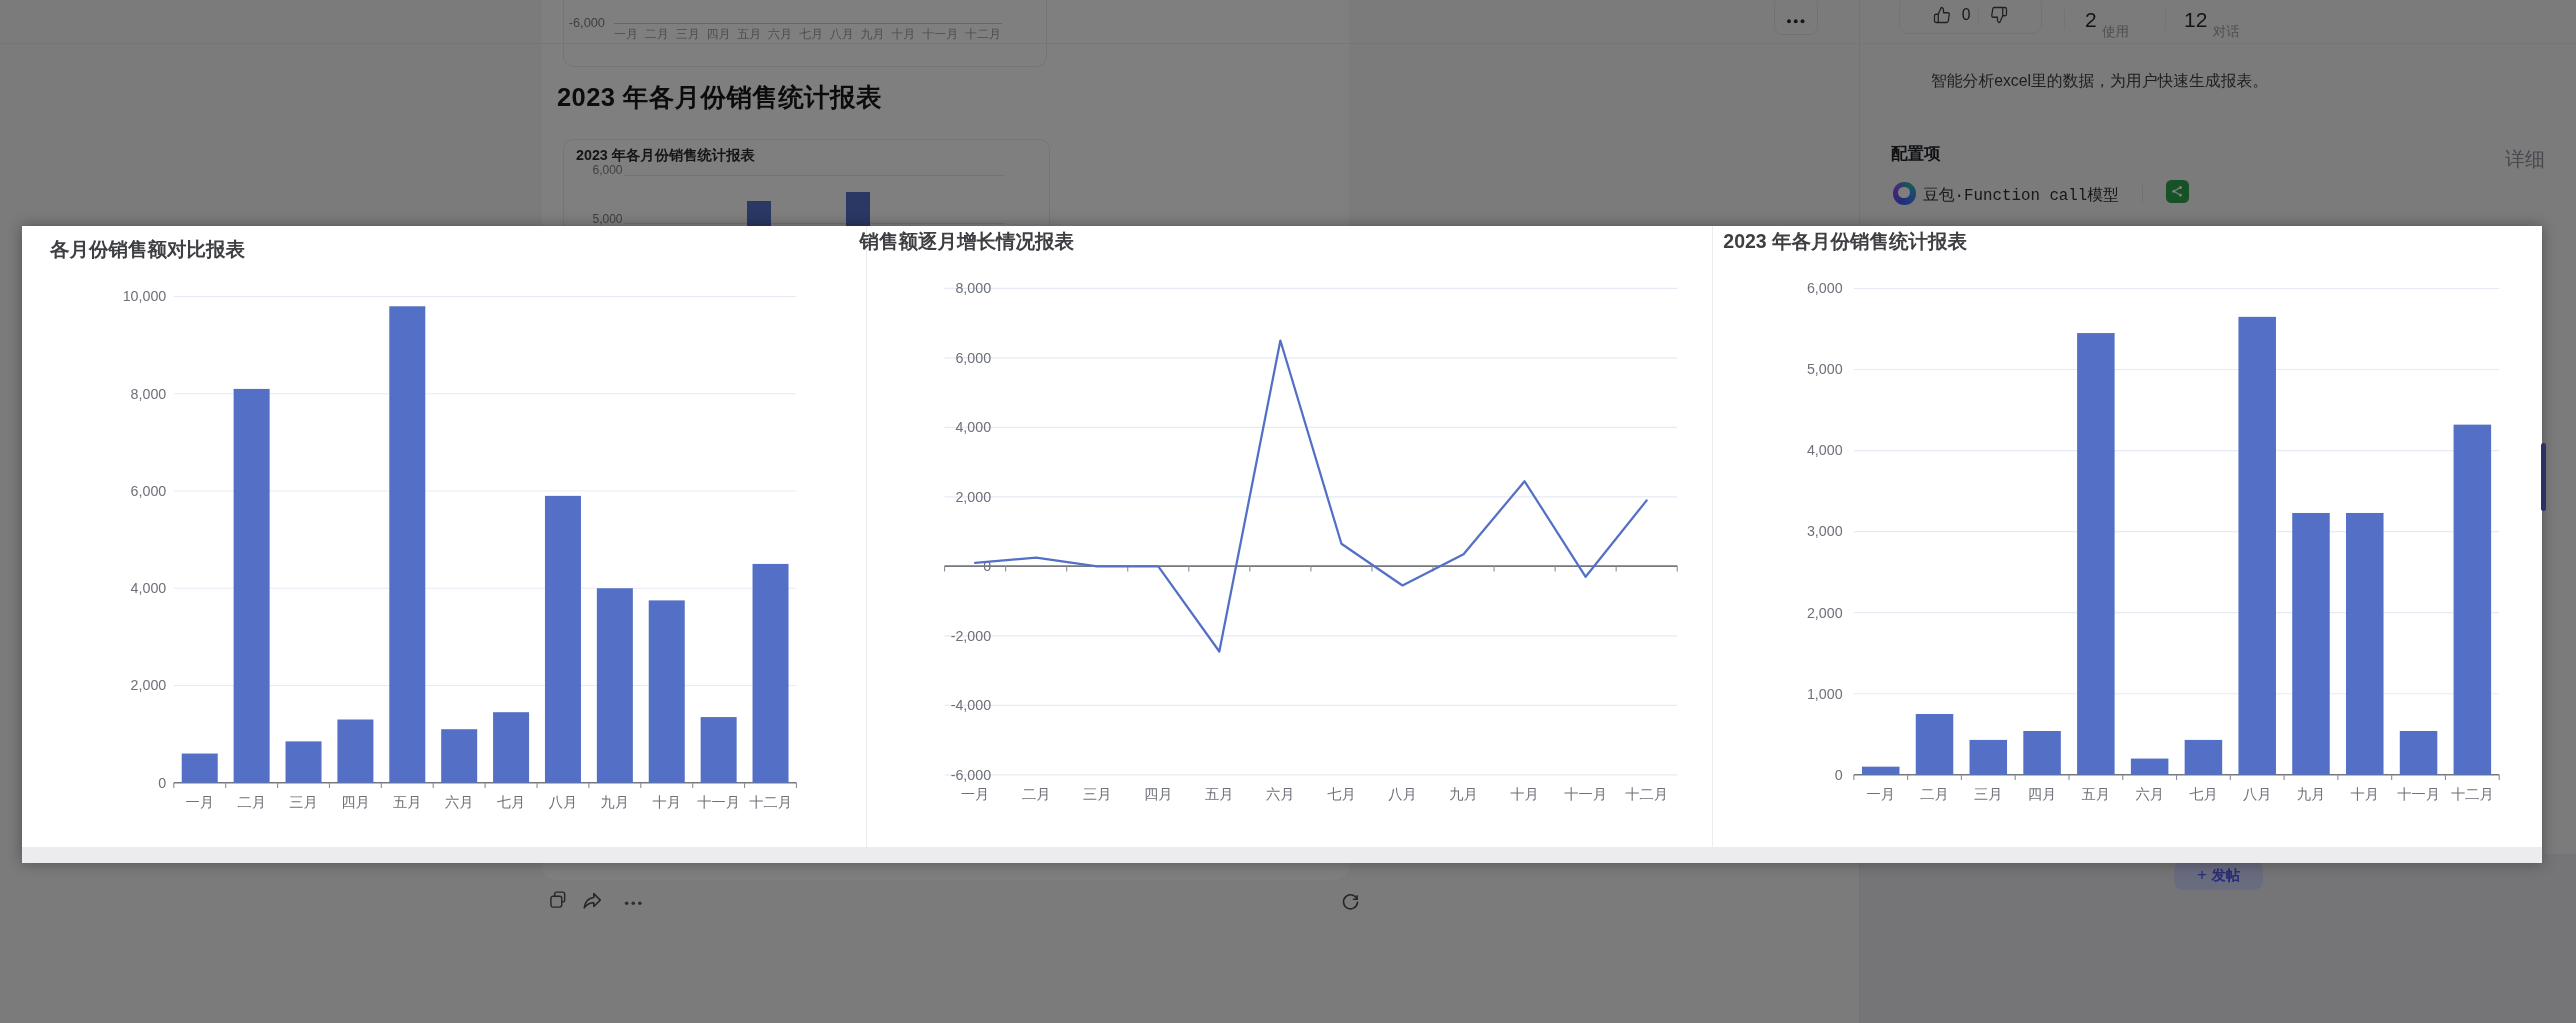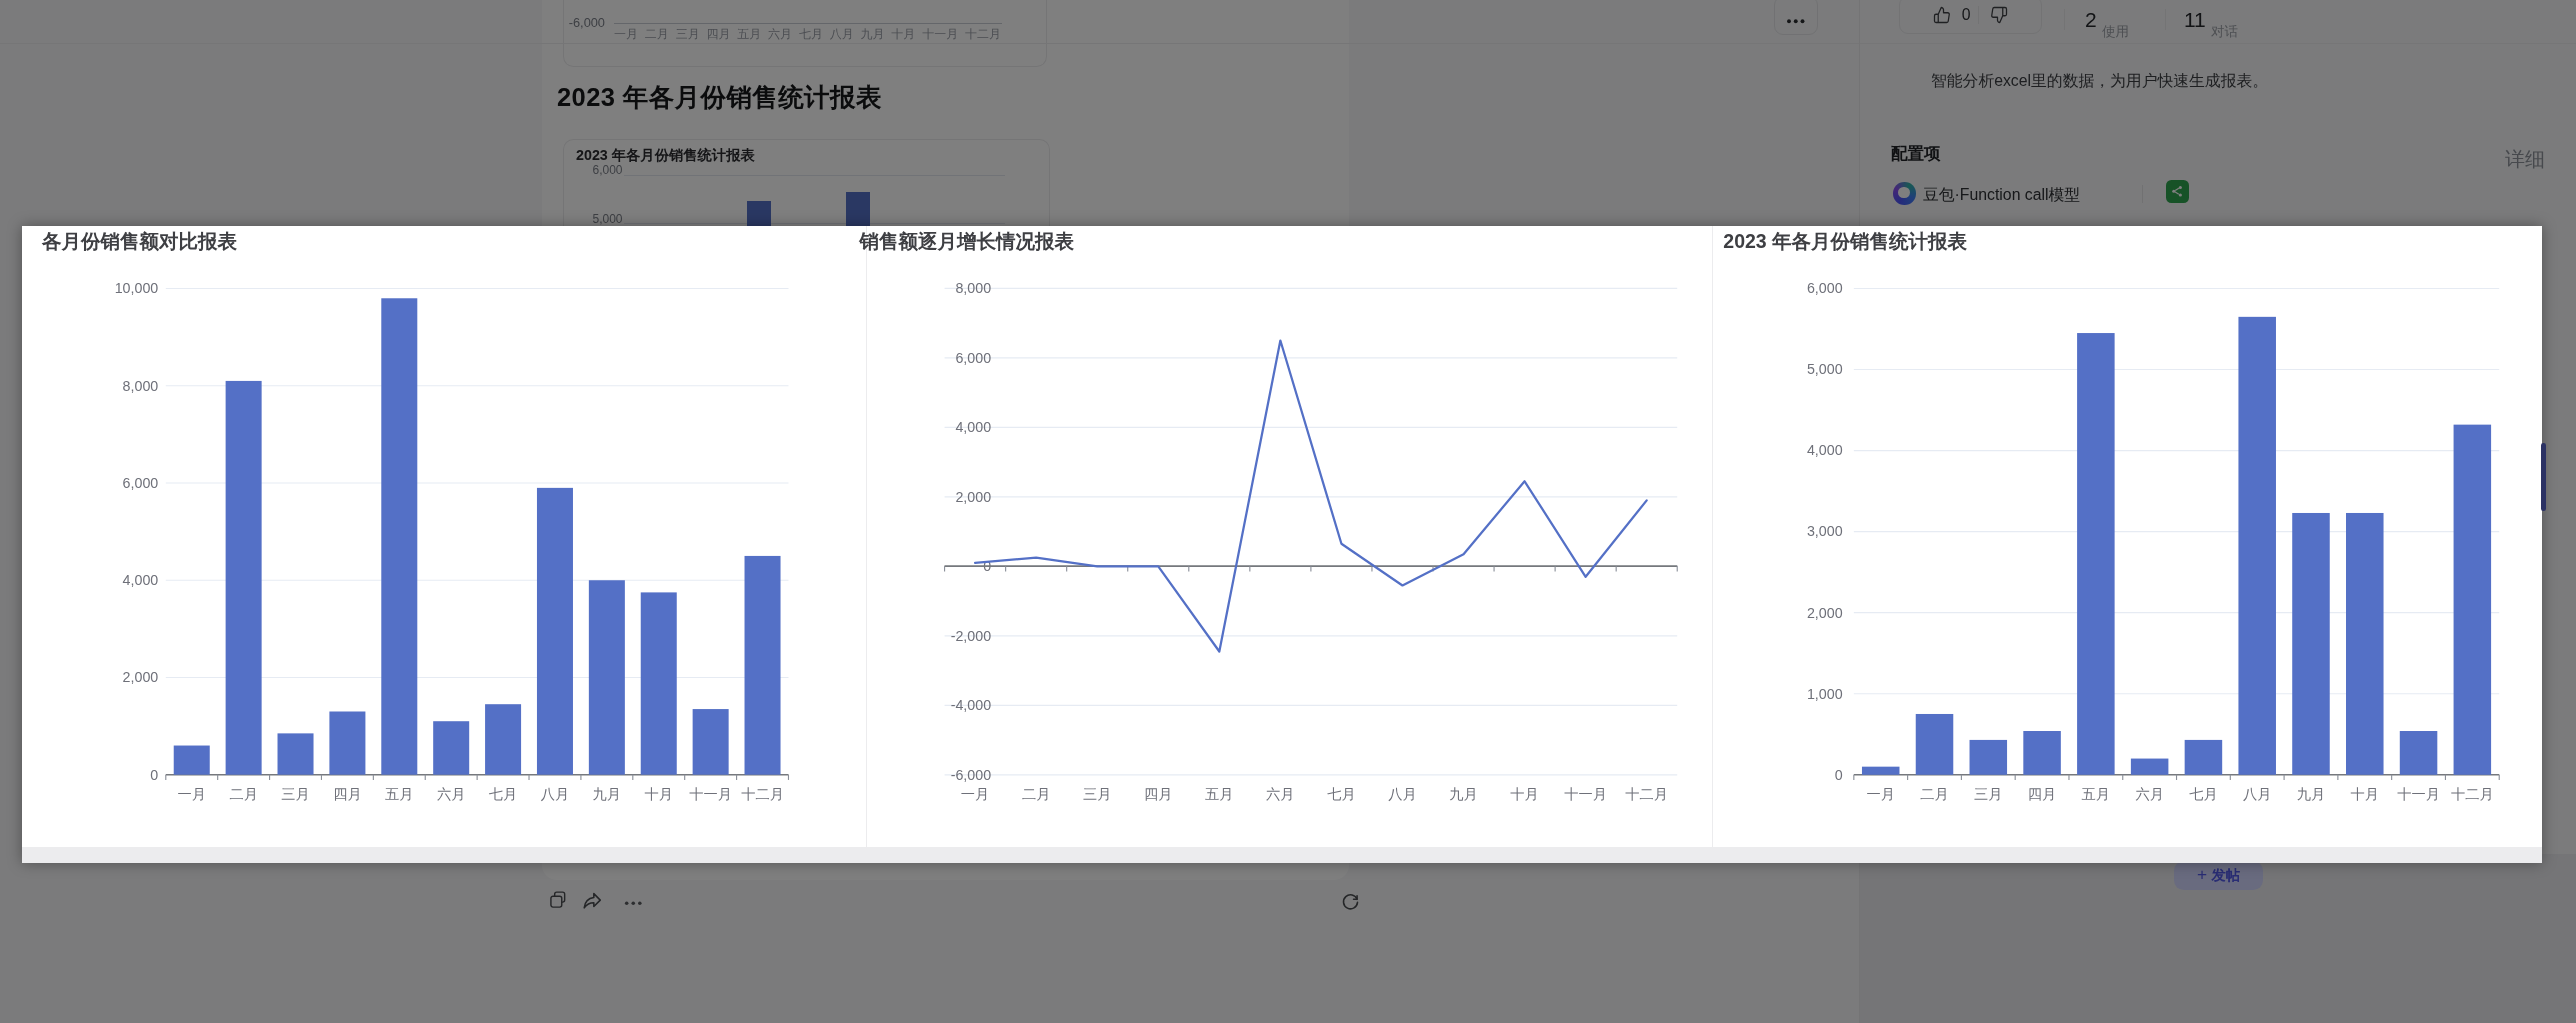--- a/index.html
+++ b/index.html
@@ -33,21 +33,21 @@
   .statsep{top:9px;width:1.1px;height:21px;background:#e8e8ea;}
   .stat{top:3px;height:33px;display:flex;align-items:center;gap:5.3px;}
   .stat .big{font-size:21px;color:#26282c;font-weight:500;}
   .stat .small{font-size:13.5px;color:#9b9ea5;margin-top:25px;}
   .desc{left:1891px;top:71px;width:661px;font-size:15.8px;color:#3c3e42;margin-left:40px;}
   .cfg{left:1891px;top:143px;font-size:16.5px;font-weight:700;color:#212327;}
   .cfgmore{left:2505px;top:146px;font-size:20px;color:#8f939b;}
   .dlogo{left:1893px;top:182px;width:22.5px;height:22.5px;border-radius:50%;
          background:conic-gradient(from 210deg,#4b55f6,#8a4df0,#2fb3a6,#3f7df5,#4b55f6);}
   .dlogo::after{content:"";position:absolute;left:5.3px;top:4.5px;width:11.3px;height:11.3px;border-radius:50%;background:#fff;}
-  .mname{left:1923px;top:185px;font-size:15.8px;color:#2e3034;}
+  .mname{left:1923px;top:185px;font-size:15.8px;color:#2e3034;font-family:Liberation Mono, monospace;}
   .msep{left:2142px;top:185px;width:1.1px;height:18px;background:#e2e2e5;}
   .gicon{left:2166px;top:180px;width:23px;height:23px;border-radius:5.3px;background:#2fa44f;
          display:flex;align-items:center;justify-content:center;}
   .panelfoot{left:1860px;top:854px;width:716px;height:170px;background:#eaebee;}
   .postbtn{left:2174px;top:861px;width:89px;height:29px;border-radius:9.8px;background:#d3d7fe;
            color:#525ae8;display:flex;align-items:center;justify-content:center;gap:4.5px;
            font-size:14.3px;font-weight:700;}
   .postbtn .plus{font-size:17.3px;font-weight:400;margin-top:-1.5px;}
   
   .dim{left:0;top:0;width:2576px;height:1024px;background:rgba(0,0,0,0.5);z-index:50;}
@@ -149,21 +149,21 @@
     </span>
   </div>
 
   <div class="abs statsep" style="left:2064px;"></div>
   <div class="abs stat" style="left:2085px;">
     <span class="big">2</span>
     <span class="small">使用</span>
   </div>
   <div class="abs statsep" style="left:2165px;"></div>
   <div class="abs stat" style="left:2184px;">
-    <span class="big">11</span>
+    <span class="big">12</span>
     <span class="small">对话</span>
   </div>
 
   <div class="abs desc">智能分析excel里的数据，为用户快速生成报表。</div>
   <div class="abs cfg">配置项</div>
   <div class="abs cfgmore">详细</div>
 
   <div class="abs dlogo"></div>
   <div class="abs mname">豆包·Function call模型</div>
   <div class="abs msep"></div>
@@ -179,21 +179,21 @@
 
   <div class="abs panelfoot"></div>
   <div class="abs postbtn">
     <span class="plus">+</span>
     <span>发帖</span>
   </div>
 
   <div class="abs dim"></div>
 
   <div class="abs strip">
-    <div class="ccard" style="left:8px;width:844px;">
+    <div class="ccard" style="left:16px;width:844px;margin-top:8px;">
       <div class="ctitle">各月份销售额对比报表</div>
     <svg width="844" height="621" viewBox="0 0 1125 827">
           <text x="171" y="737.5" text-anchor="end" font-size="19" fill="#6E7079">0</text>
           <line x1="181" y1="601.4" x2="1011" y2="601.4" stroke="#e6ebf3" stroke-width="1.5"></line>
           <text x="171" y="607.9" text-anchor="end" font-size="19" fill="#6E7079">2,000</text>
           <line x1="181" y1="471.8" x2="1011" y2="471.8" stroke="#e6ebf3" stroke-width="1.5"></line>
           <text x="171" y="478.3" text-anchor="end" font-size="19" fill="#6E7079">4,000</text>
           <line x1="181" y1="342.2" x2="1011" y2="342.2" stroke="#e6ebf3" stroke-width="1.5"></line>
           <text x="171" y="348.7" text-anchor="end" font-size="19" fill="#6E7079">6,000</text>
           <line x1="181" y1="212.60000000000002" x2="1011" y2="212.60000000000002" stroke="#e6ebf3" stroke-width="1.5"></line>

